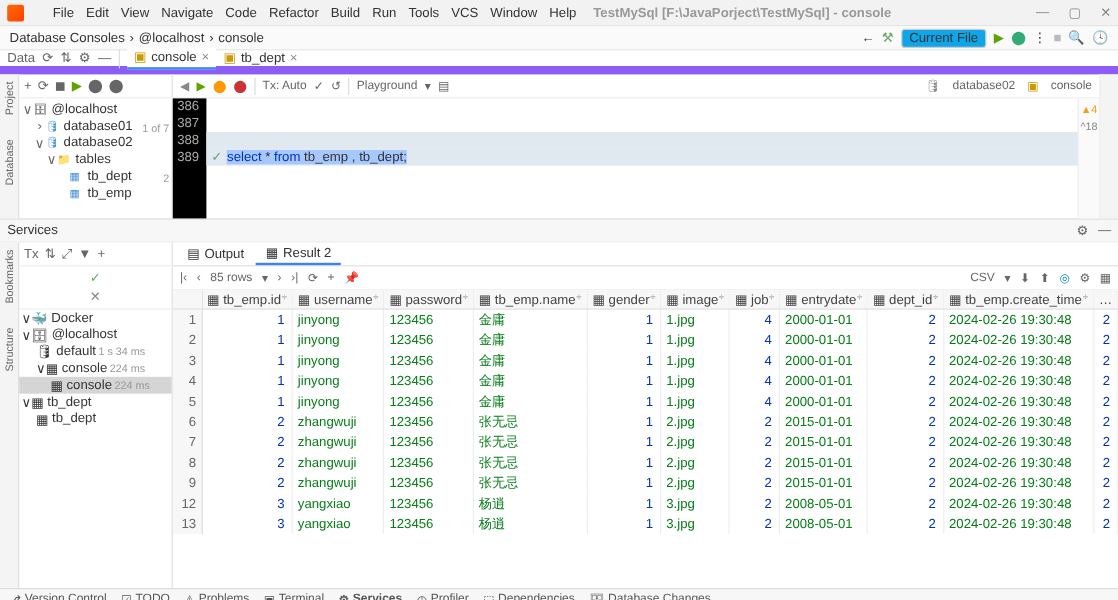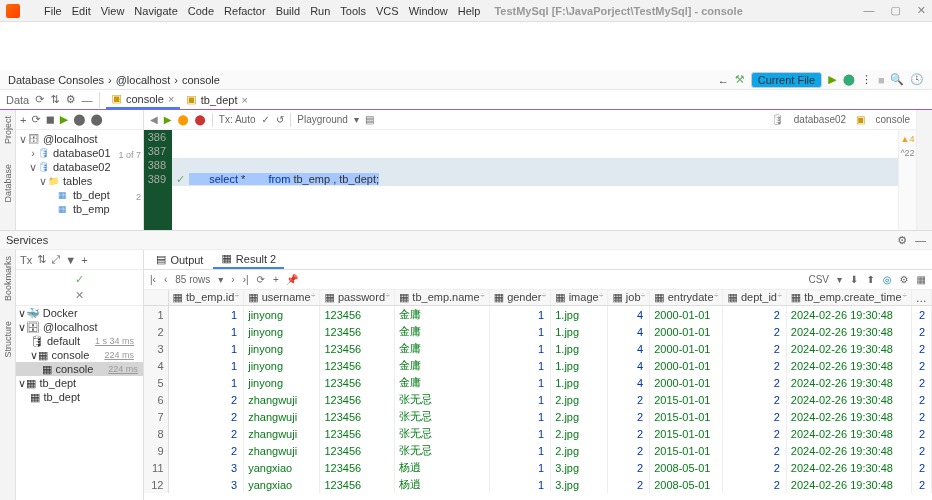--- a/index.html
+++ b/index.html
@@ -3,26 +3,26 @@
 <meta charset="utf-8">
 <style>
 * { box-sizing: border-box; margin: 0; padding: 0; font-family: "Segoe UI", Arial, sans-serif; }
 body { font-size: 11px; color: #333; background: #fff; overflow: hidden; width: 932px; height: 500px; }
 .titlebar { height: 22px; display: flex; align-items: center; padding: 0 6px; background: #f2f2f2; border-bottom: 1px solid #e0e0e0; }
 .titlebar .logo { width: 14px; height: 14px; background: linear-gradient(135deg,#ff6b00,#ff3e00); border-radius: 2px; margin-right: 6px; }
 .titlebar .menu { display: flex; gap: 10px; padding-left: 18px; }
 .titlebar .menu span { cursor: pointer; }
 .titlebar .title { margin-left: 14px; color: #999; font-weight: bold; }
 .titlebar .winctl { margin-left: auto; display: flex; gap: 16px; color: #888; }
-.breadcrumb { height: 20px; display: flex; align-items: center; padding: 0 8px; background: #fafafa; border-bottom: 1px solid #e8e8e8; gap: 4px; margin-top: 48px; }
+.breadcrumb { height: 20px; display: flex; align-items: center; padding: 0 8px; background: #fafafa; border-bottom: 1px solid #e8e8e8; gap: 4px; }
 .breadcrumb .spacer { margin-left:auto; display:flex; gap:6px; align-items:center; }
 .breadcrumb .chip { border:1px solid #ccc; padding:1px 6px; border-radius:3px; background:#0ea5e9; }
 .play { color:#5ea300; }
 .bug { color:#3a7; }
-.tabrow { height: 20px; display: flex; align-items: center; padding: 0 6px; border-bottom: 1px solid #8b5cf6; gap: 6px; }
+.tabrow { height: 20px; display: flex; align-items: center; padding: 0 6px; border-bottom: 7px solid #8b5cf6; gap: 6px; }
 .toolbar-icons { display: flex; gap: 6px; align-items: center; color: #666; }
 .tab { display: flex; align-items: center; gap: 4px; padding: 2px 6px; height: 18px; }
 .tab.active { background: #fff; border-bottom: 2px solid #3b82f6; }
 .tab .close { color: #888; }
 .main { display: flex; height: 120px; }
 .leftbar { width: 16px; background: #f4f4f4; border-right: 1px solid #e0e0e0; display:flex; flex-direction:column; align-items:center; gap:20px; padding-top:6px; font-size:9px; color:#666; }
 .leftbar span { writing-mode: vertical-lr; transform: rotate(180deg); }
 .dbtree { width: 128px; border-right: 1px solid #e0e0e0; overflow: hidden; }
 .dbtree-tb { height: 20px; display:flex; align-items:center; gap:5px; padding: 0 4px; border-bottom:1px solid #eee; color:#666; }
 .dbtree-body { font-size: 11px; padding: 2px 0; }
@@ -31,37 +31,37 @@
 .dbtree-body .row .ico { width: 12px; margin-right:3px; font-size:9px; }
 .dbtree-body .muted { color:#999; margin-left:auto; font-size:9px;margin-top:32px; }
 .dbico { color:#4a90d9; }
 .tbico { color:#4a90d9; }
 .editor { flex: 1; display: flex; flex-direction: column; }
 .edtoolbar { height: 20px; display: flex; align-items: center; gap: 6px; padding: 0 6px; border-bottom: 1px solid #eee; color:#666; font-size:10px; }
 .edtoolbar .sep { width:1px; height:14px; background:#ddd; }
 .edtoolbar .dot-orange { color:#f90; } .edtoolbar .dot-red { color:#c33; }
 .edtoolbar .right { margin-left:auto; display:flex; gap:10px; align-items:center; }
 .codearea { flex:1; display: flex; font-family: Consolas, monospace; font-size: 11px; }
-.gutter { width: 28px; text-align:right; padding-right: 6px; color:#aaa; background: #14532d; }
+.gutter { width: 28px; text-align:right; padding-right: 6px; color:#aaa; background: #000000; }
 .gutter div { height: 14px; line-height:14px; }
 .codelines { flex:1; position:relative; }
 .codelines .row { height:14px; line-height:14px; padding-left: 4px; }
 .codelines .hl { background:#e0e8f0; }
 .codelines .sel { background:#a6c8ff; }
-.kw { color:#0033b3;margin-left:20px; }
+.kw { color:#0033b3; }
 .rightstrip { width: 18px; background:#fafafa; border-left:1px solid #eee; display:flex; flex-direction:column; gap:4px; align-items:center; padding-top:4px; color:#888; font-size:9px; }
 .rightstrip .warn { color:#f0a020; }
 .services-hdr { height: 20px; border-top:1px solid #ddd; border-bottom:1px solid #eee; display:flex; align-items:center; padding:0 6px; gap:6px; background:#f7f7f7; }
 .services-hdr .flex { margin-left:auto; display:flex; gap:8px; color:#666; }
 .svcbody { display:flex; height: 288px; }
 .svctree { width: 128px; border-right:1px solid #e0e0e0; }
 .svctree-tb { height:20px; display:flex; align-items:center; gap:5px; padding:0 4px; color:#666; border-bottom:1px solid #eee; }
 .svctree-body .row { display:flex; align-items:center; height:14px; padding:0 2px; font-size:11px; white-space:nowrap; }
 .svctree-body .row.sel { background:#d5d5d5; }
-.svctree-body .muted { color:#999; margin-left:15px; font-size:9px;text-decoration:underline; }
+.svctree-body .muted { color:#999; margin-left:2px; font-size:9px; }
 .results { flex:1; display:flex; flex-direction:column; }
 .res-tabs { height:20px; display:flex; align-items:center; border-bottom:1px solid #e0e0e0; padding:0 4px; gap:2px; }
 .res-tab { display:flex; align-items:center; gap:4px; padding:2px 8px; height:18px; }
 .res-tab.active { background:#fff; border-bottom:2px solid #3b82f6; }
 .res-toolbar { height:20px; display:flex; align-items:center; padding:0 6px; gap:8px; border-bottom:1px solid #eee; color:#666; font-size:10px; }
 .res-toolbar .right { margin-left:auto; display:flex; gap:8px; align-items:center; }
 .grid { flex:1; overflow:hidden; font-size:11px; }
 .grid table { border-collapse:collapse; width:100%; }
 .grid th, .grid td { border-right:1px solid #eee; padding:1px 4px; height:14px; font-weight:normal; white-space:nowrap; }
 .grid th { background:#f7f7f7; border-bottom:1px solid #ddd; text-align:left; color:#444; position:relative; }
@@ -219,21 +219,21 @@
           <div>389</div>
         </div>
       <div class="codelines">
         <div class="row"></div>
         <div class="row"></div>
         <div class="row hl"></div>
         <div class="row hl"><span style="color:#6a6;margin-right:4px">✓</span><span class="sel"><span class="kw">select</span> <span>*</span> <span class="kw">from</span><span>  tb_emp , tb_dept;</span></span></div>
       </div>
       <div class="rightstrip">
         <span class="warn">▲<span>4</span></span>
-        <span style="color:#888">^<span>22</span></span>
+        <span style="color:#888">^<span>18</span></span>
       </div>
     </div>
   </div>
   <div style="width:16px;background:#f4f4f4;border-left:1px solid #eee"></div>
 </div>
 
 <div class="services-hdr">
   <span>Services</span>
   <div class="flex">
     <span>⚙</span>
@@ -466,47 +466,47 @@
               <td class="txt">张无忌</td>
               <td class="num">1</td>
               <td class="txt">2.jpg</td>
               <td class="num">2</td>
               <td class="txt">2015-01-01</td>
               <td class="num">2</td>
               <td class="txt">2024-02-26 19:30:48</td>
               <td class="num">2</td>
             </tr>
             <tr>
-              <td class="rownum">11</td>
-              <td class="num">3</td>
-              <td class="txt">yangxiao</td>
-              <td class="txt">123456</td>
-              <td class="txt">杨逍</td>
-              <td class="num">1</td>
-              <td class="txt">3.jpg</td>
-              <td class="num">2</td>
-              <td class="txt">2008-05-01</td>
-              <td class="num">2</td>
-              <td class="txt">2024-02-26 19:30:48</td>
-              <td class="num">2</td>
-            </tr>
-            <tr>
               <td class="rownum">12</td>
               <td class="num">3</td>
               <td class="txt">yangxiao</td>
               <td class="txt">123456</td>
               <td class="txt">杨逍</td>
               <td class="num">1</td>
               <td class="txt">3.jpg</td>
               <td class="num">2</td>
               <td class="txt">2008-05-01</td>
               <td class="num">2</td>
               <td class="txt">2024-02-26 19:30:48</td>
               <td class="num">2</td>
             </tr>
+            <tr>
+              <td class="rownum">13</td>
+              <td class="num">3</td>
+              <td class="txt">yangxiao</td>
+              <td class="txt">123456</td>
+              <td class="txt">杨逍</td>
+              <td class="num">1</td>
+              <td class="txt">3.jpg</td>
+              <td class="num">2</td>
+              <td class="txt">2008-05-01</td>
+              <td class="num">2</td>
+              <td class="txt">2024-02-26 19:30:48</td>
+              <td class="num">2</td>
+            </tr>
           </tbody>
         </table>
     </div>
   </div>
 </div>
 
 <div class="bottombar" id="bottombar">
     <div class="item">
       <span>⎇</span>
       <span>Version Control</span>

